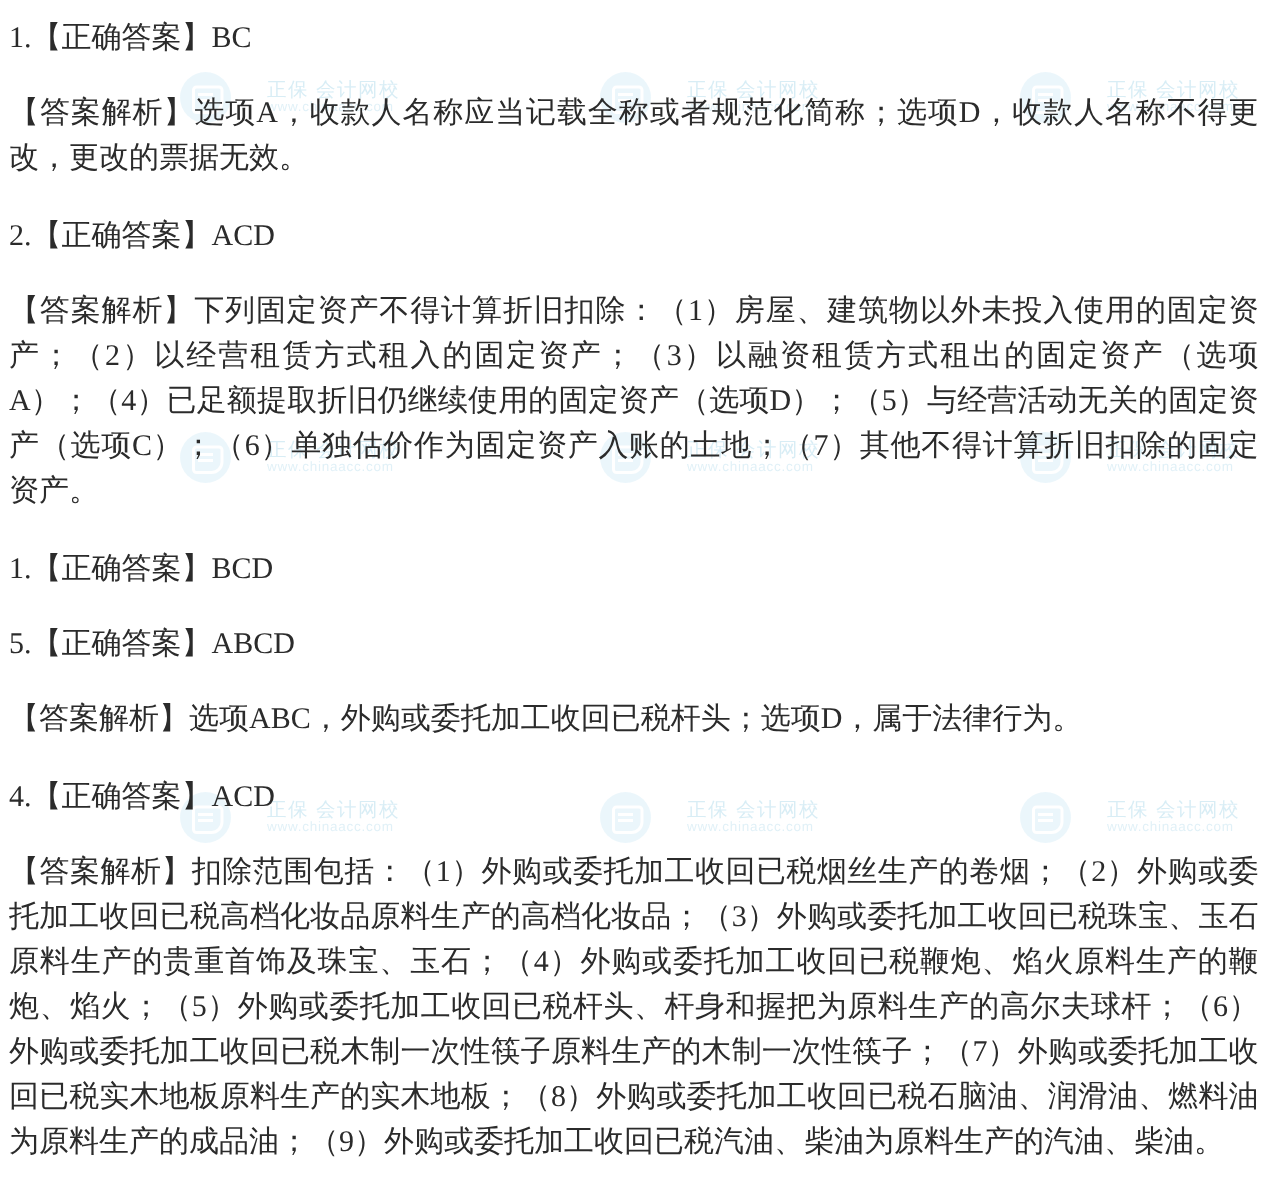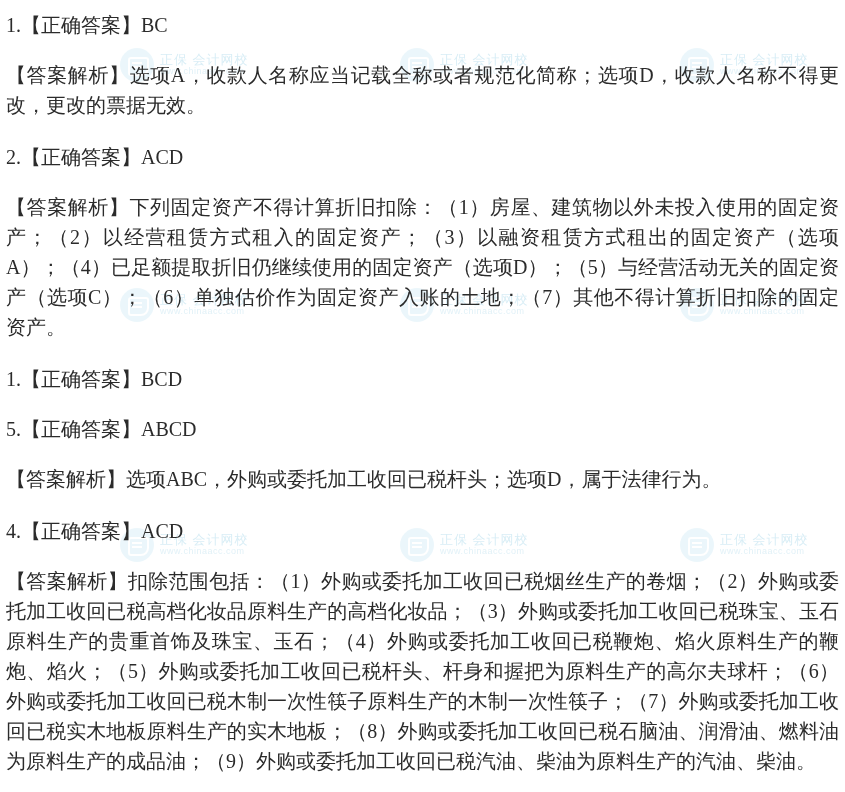--- a/index.html
+++ b/index.html
@@ -20,21 +20,21 @@
   .wm-layer {
     position: absolute;
     inset: 0;
     pointer-events: none;
     z-index: 0;
   }
   .wm {
     position: absolute;
     display: flex;
     align-items: center;
-    gap: 6px;
+    gap: 24px;
     opacity: 0.30;
     user-select: none;
   }
   .wm .wm-mark {
     width: 34px;
     height: 34px;
     border-radius: 50%;
     background: #bfe3f2;
     position: relative;
     flex: 0 0 auto;

